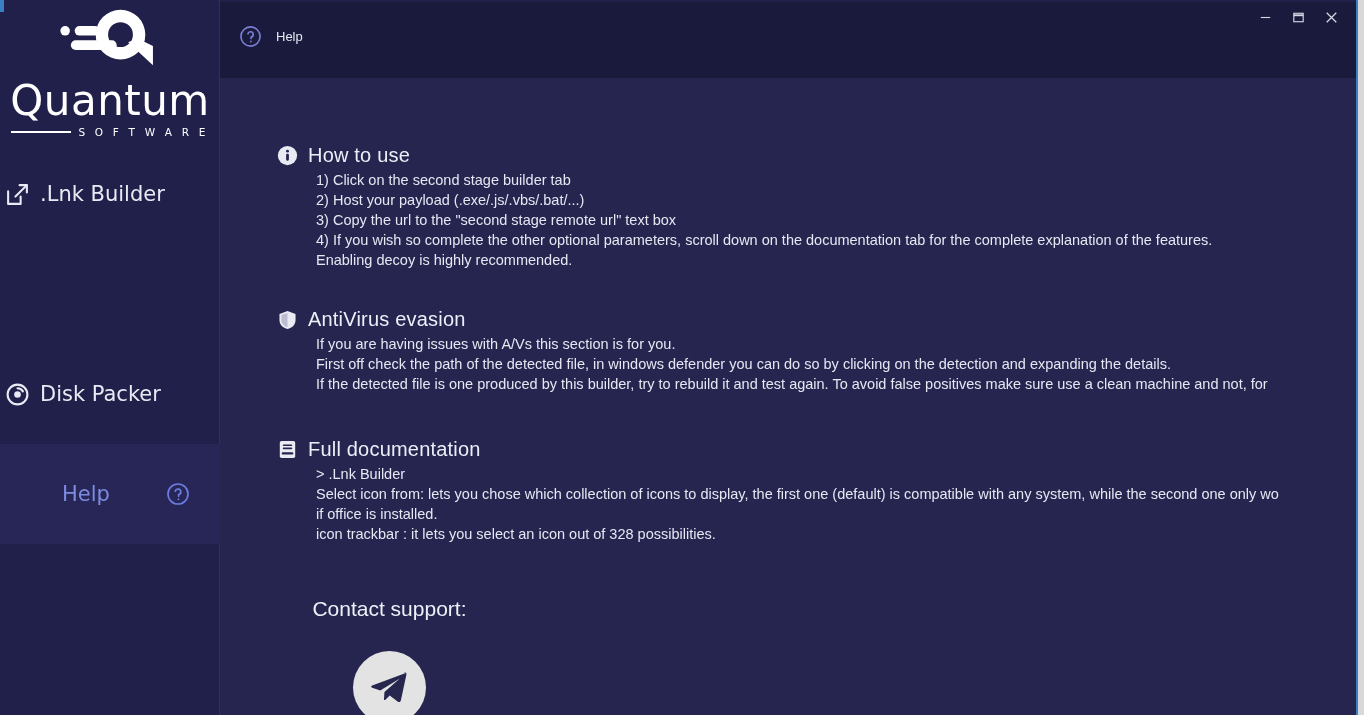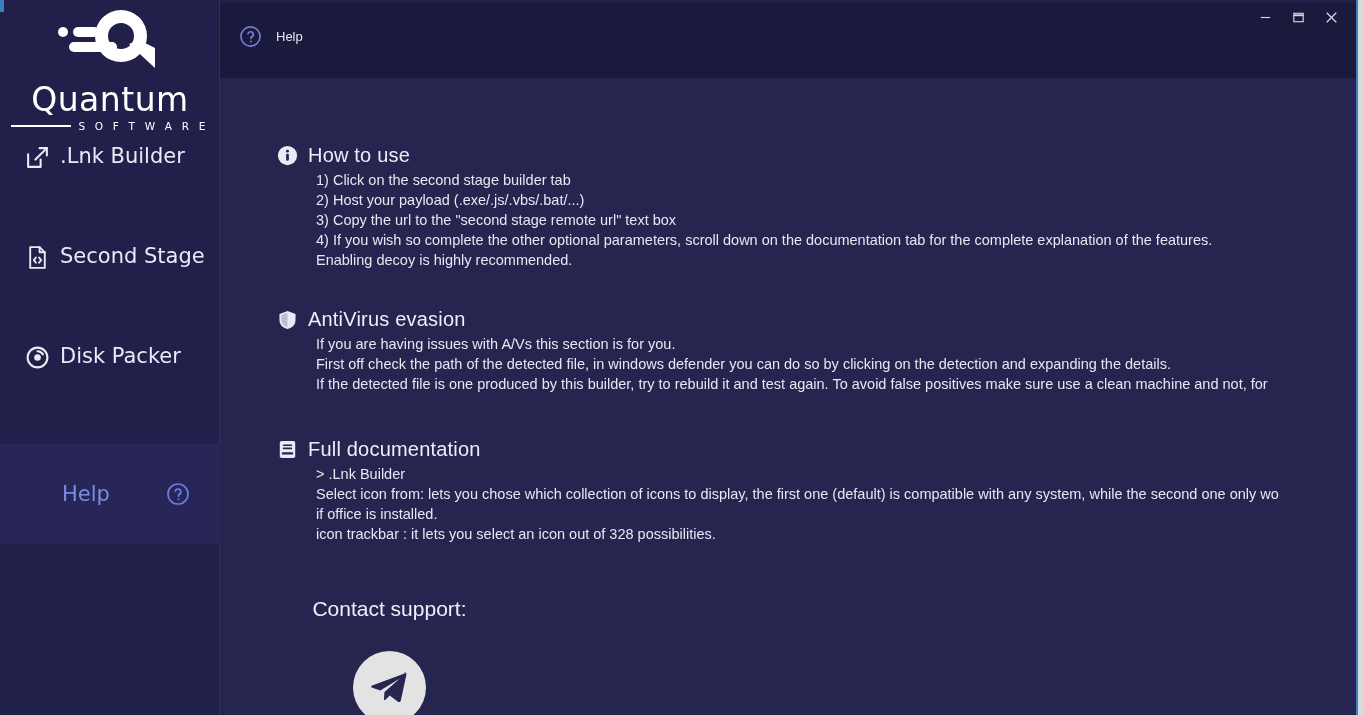--- a/index.html
+++ b/index.html
@@ -44,21 +44,21 @@
     width: 220px;
     height: 132px;
     display: flex;
     flex-direction: column;
     align-items: center;
     justify-content: flex-start;
   }
   .logo-mark { width: 118px; height: 66px; display:block; }
   .logo-word {
     color: #ffffff;
-    font-size: 33px;
+    font-size: 42px;
     letter-spacing: 0.5px;
     line-height: 1;
     margin-top: 11px;
     font-family: "DejaVu Sans", sans-serif;
     font-weight: 400;
   }
   .logo-sub-row {
     display: flex;
     align-items: center;
     gap: 7px;
@@ -74,21 +74,22 @@
     font-family: "DejaVu Sans", sans-serif;
     text-align: right;
   }
 
   .nav-item {
     position: absolute;
     left: 0;
     width: 257px;
     height: 100px;
     display: flex;
-    padding-left: 24px;
+    align-items: center;
+    padding-left: 4px;
     box-sizing: border-box;
     cursor: pointer;
   }
   .nav-icon {
     width: 26px; height: 26px;
     flex: 0 0 26px;
     margin-right: 10px;
     display: flex; align-items: center; justify-content: center;
   }
   .nav-label {
@@ -273,31 +274,20 @@
         <svg width="25" height="25" viewBox="0 0 24 24" fill="none" stroke="#e9eaf4" stroke-width="2" stroke-linecap="round" stroke-linejoin="round">
           <path d="M4 4 h7 v16 h-7 z" stroke="none" fill="none"></path>
           <path d="M3 9 v12 h12 v-7"></path>
           <path d="M10 14 L21 3"></path>
           <path d="M14 3 h7 v7"></path>
         </svg>
       </span>
       <span class="nav-label">.Lnk Builder</span>
     </div>
 
-    <div class="nav-item" style="top:244px">
-      <span class="nav-icon">
-        <svg width="25" height="25" viewBox="0 0 24 24" fill="none" stroke="#e9eaf4" stroke-width="1.8" stroke-linecap="round" stroke-linejoin="round">
-          <path d="M5 2 h9 l5 5 v15 h-14 z"></path>
-          <path d="M14 2 v5 h5"></path>
-          <path d="M10.5 12 L8.5 14.5 L10.5 17"></path>
-          <path d="M13.5 12 L15.5 14.5 L13.5 17"></path>
-        </svg>
-      </span>
-      <span class="nav-label">Second Stage</span>
-    </div>
 
     <div class="nav-item" style="top:344px">
       <span class="nav-icon">
         <svg width="25" height="25" viewBox="0 0 24 24" fill="none" stroke="#e9eaf4" stroke-width="2">
           <circle cx="12" cy="12" r="9.5"></circle>
           <circle cx="12" cy="12" r="3.2" fill="#e9eaf4" stroke="none"></circle>
           <path d="M12 6 a6 6 0 0 1 5.2 3" stroke-linecap="round"></path>
         </svg>
       </span>
       <span class="nav-label">Disk Packer</span>

